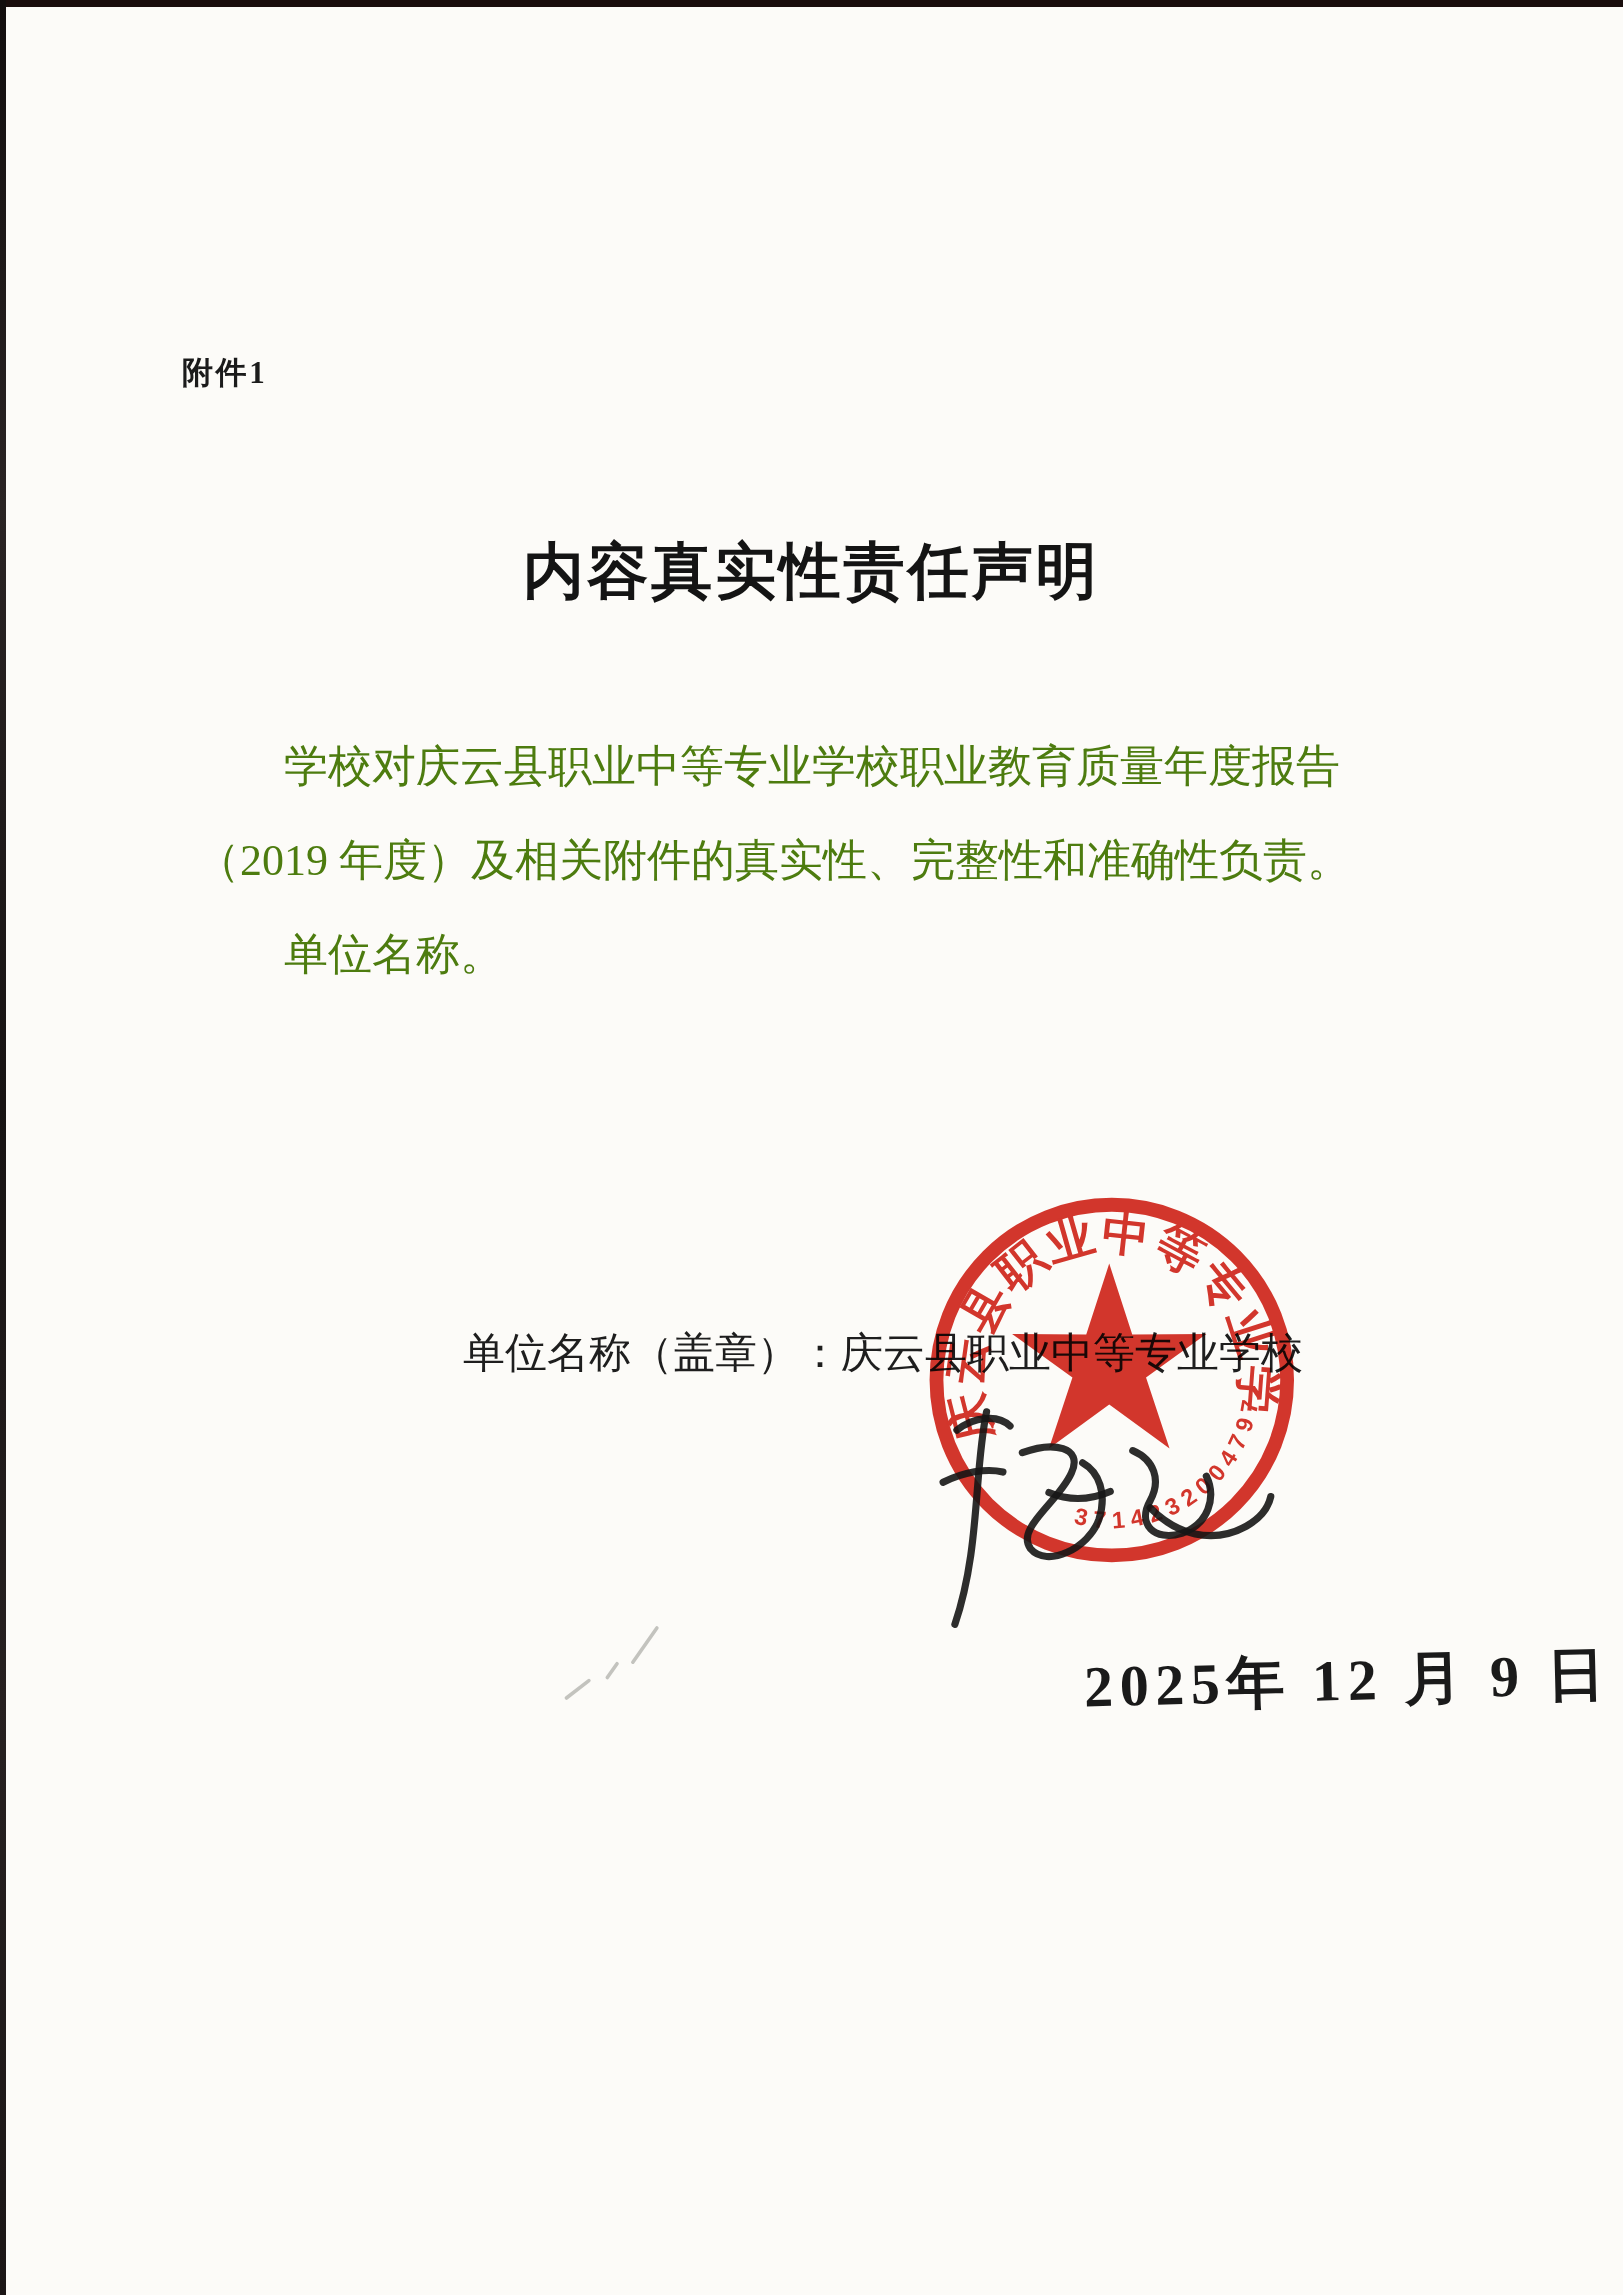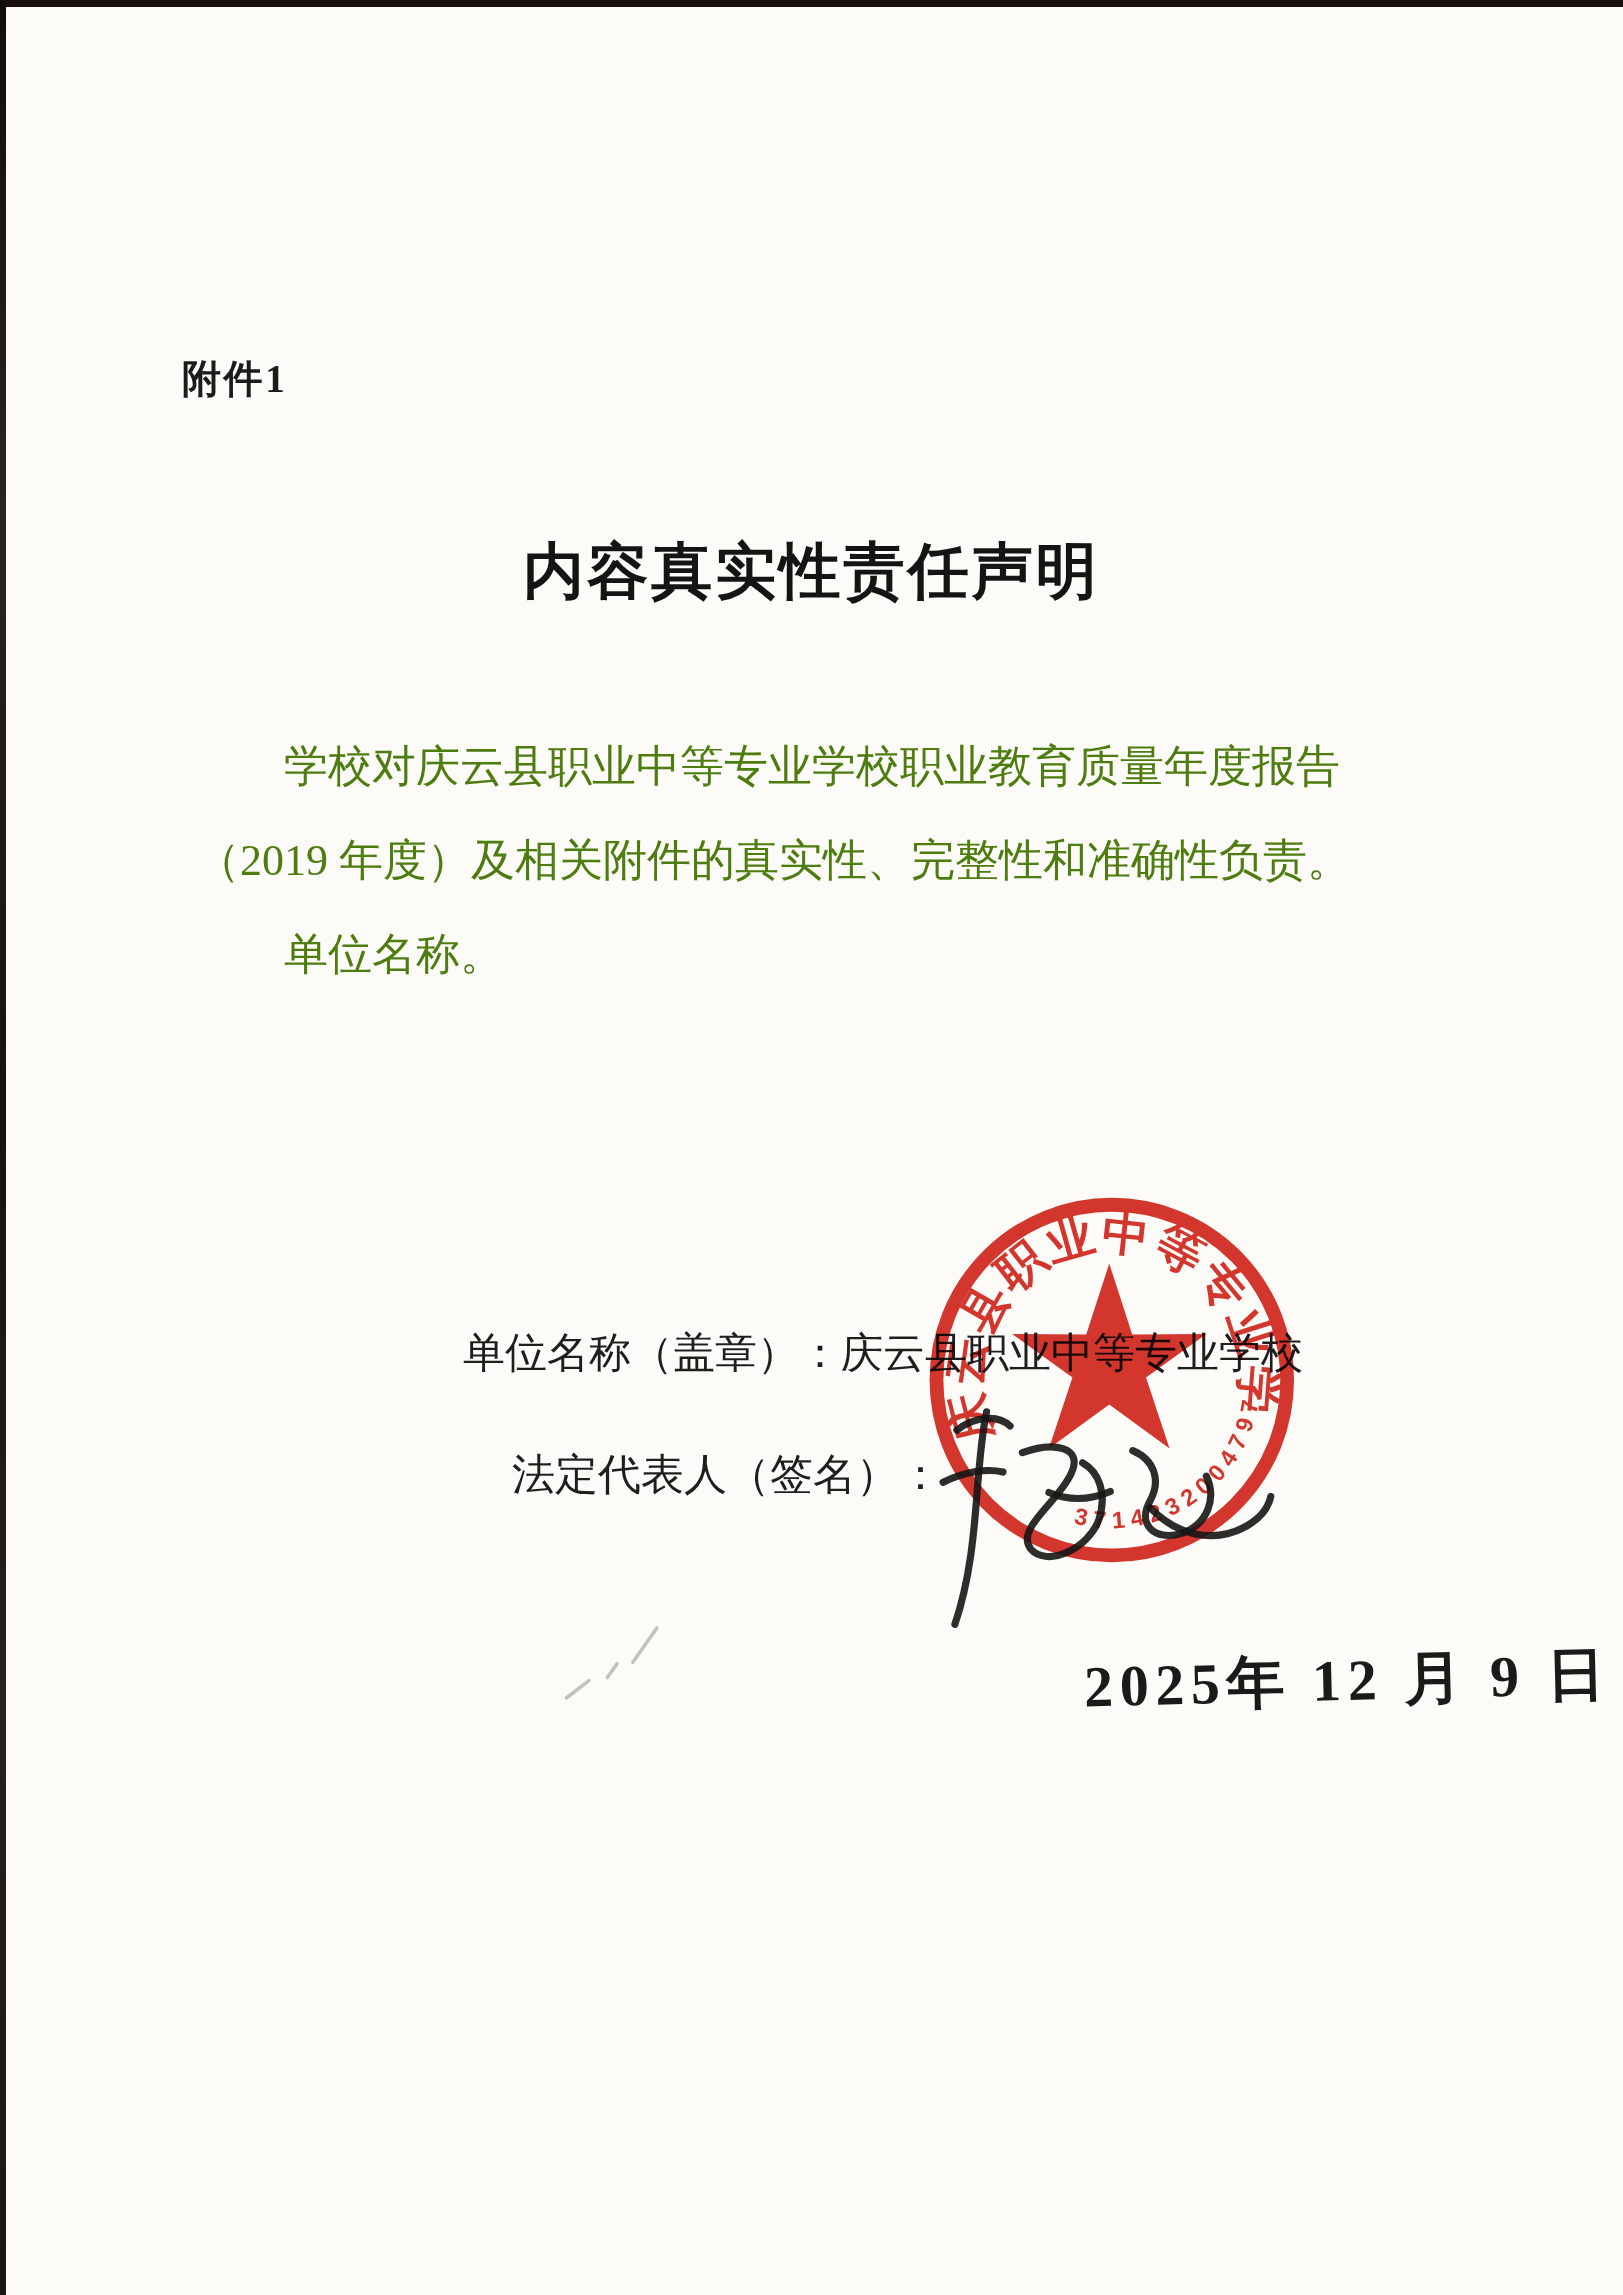--- a/index.html
+++ b/index.html
@@ -14,21 +14,21 @@
     background:transparent;opacity:.55;
     box-shadow:
       153px 613px 0 0.5px #c9c9c4, 409px 204px 0 0 #c2c2bd, 767px 358px 0 0.5px #cfcfc9,
       1278px 153px 0 0 #c6c6c0, 1483px 460px 0 0.5px #ccccc6, 307px 1022px 0 0 #c9c9c3,
       613px 1278px 0 0.5px #d0d0ca, 1380px 920px 0 0 #c5c5bf, 204px 1534px 0 0.5px #cbcbc5,
       511px 1840px 0 0 #c8c8c2, 971px 1738px 0 0.5px #d2d2cc, 1329px 1892px 0 0 #c7c7c1,
       1534px 1278px 0 0.5px #cdcdc7, 767px 2096px 0 0 #c9c9c3, 358px 2147px 0 0.5px #d1d1cb,
       1125px 2147px 0 0 #c6c6c0, 1508px 2071px 0 0.5px #cbcbc5, 179px 1253px 0 0 #c8c8c2,
       895px 971px 0 0.5px #d0d0ca, 1253px 767px 0 0 #c5c5bf, 1457px 1687px 0 0.5px #cccc c6,
       639px 1559px 0 0 #c9c9c3;}
-  .attachment{position:absolute;left:182px;top:352px;font-size:39px;font-weight:600;
+  .attachment{position:absolute;left:182px;top:352px;font-size:31px;font-weight:600;
     letter-spacing:2.6px;color:#1b1b1b;}
   .title{position:absolute;left:0;top:531px;width:1623px;text-align:center;
     font-size:61px;font-weight:bold;letter-spacing:3.1px;color:#141414;}
   .body-block{position:absolute;left:196px;top:720px;width:1176px;
     font-size:44px;line-height:94px;color:#4d7c0f;}
   .body-block .line{white-space:nowrap;}
   .body-block .indent{text-indent:88px;}
   .unit-line{position:absolute;left:463px;top:1325px;font-size:42px;letter-spacing:0;
     white-space:nowrap;color:#1e1e1e;}
   .rep-line{position:absolute;left:512px;top:1446px;font-size:43px;white-space:nowrap;color:#1e1e1e;}
@@ -55,21 +55,20 @@
   <div class="title">内容真实性责任声明</div>
 
   <div class="body-block">
     <div class="line indent">学校对庆云县职业中等专业学校职业教育质量年度报告</div>
     <div class="line">（2019 年度）及相关附件的真实性、完整性和准确性负责。</div>
     <div class="line indent">单位名称。</div>
   </div>
 
   <div class="unit-line"><span>单位名称（盖章）：</span><span>庆云县职业中等专业学校</span></div>
 
-  <div class="rep-line"><span>法定代表人（签名）：</span></div>
 
   <div class="date-line">2025年 12 月 9 日</div>
 
   <svg class="overlay-svg" width="1623" height="2295" viewBox="0 0 3175 4490">
     <defs>
       <path id="ringTextArc" d="M 1944 2808 A 255 255 0 1 1 2406 2808"></path>
       <path id="serialArc" d="M 2100 2980 A 290 290 0 0 0 2462 2740"></path>
     </defs>
 
     <g opacity="0.93">

